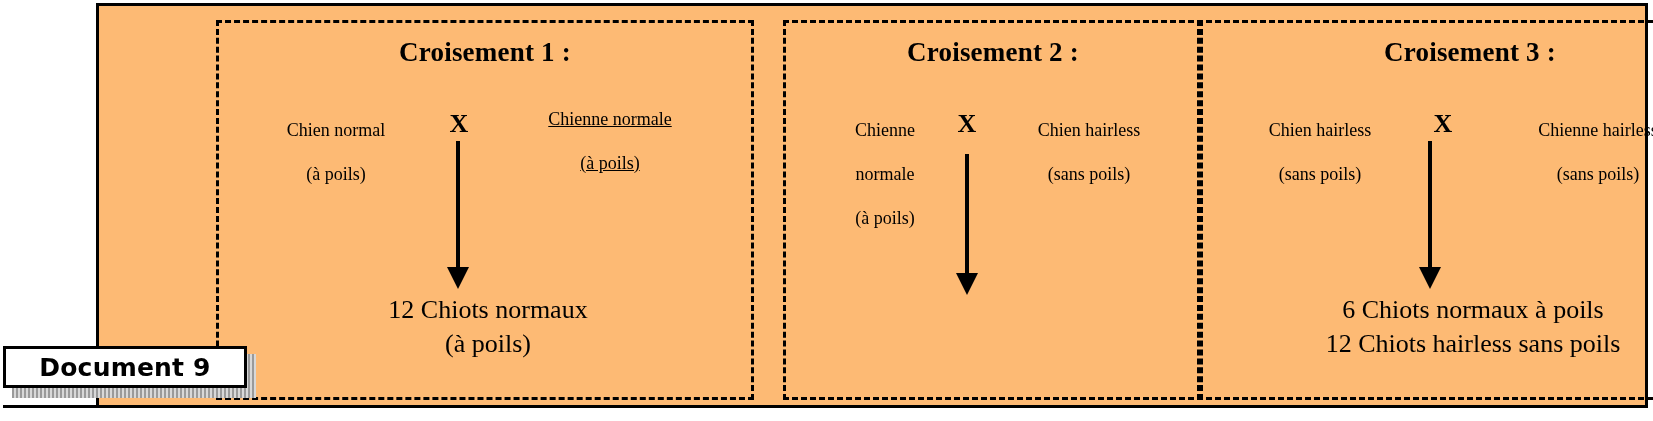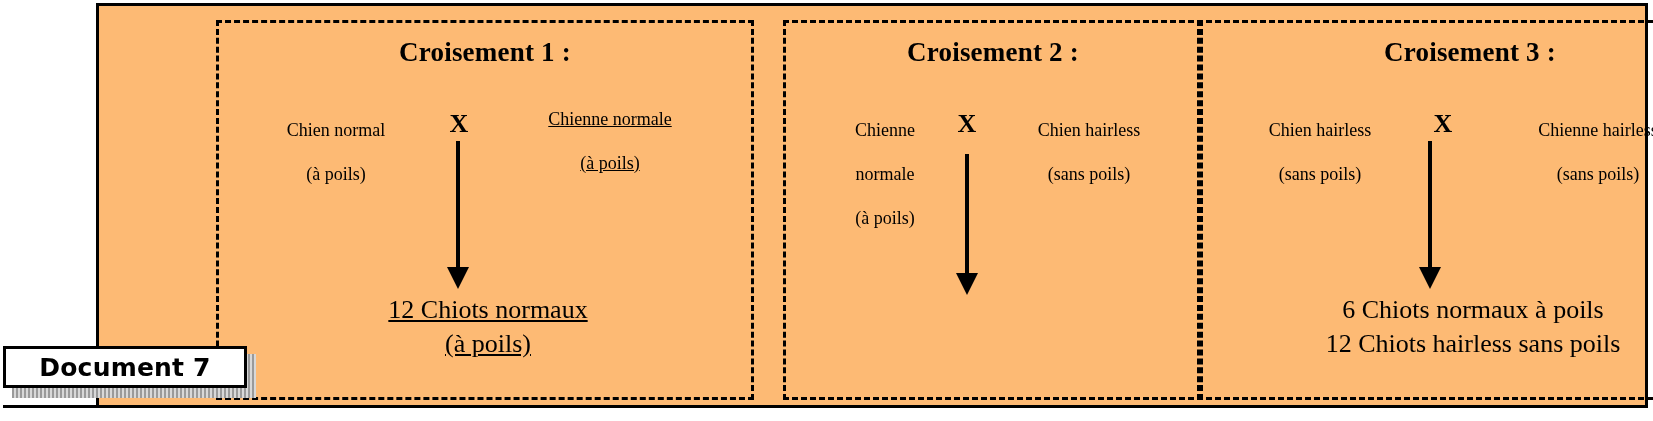--- a/index.html
+++ b/index.html
@@ -162,21 +162,21 @@
     <div class="cross-x" style="left:227px; top:85px; width:26px; text-align:center;">X</div>
 
     <div class="parent" style="left:258px; top:74px; width:266px; text-align:center;text-decoration:underline;">Chienne normale
 (à poils)</div>
 
     <div class="arrow" style="left:227px; top:118px; height:148px;">
       <div class="shaft" style="height:126px;"></div>
       <div class="head" style="top:126px;"></div>
     </div>
 
-    <div class="offspring" style="left:12px; top:270px; width:514px; text-align:center;text-decoration:underline;">12 Chiots normaux
+    <div class="offspring" style="left:12px; top:270px; width:514px; text-align:center;">12 Chiots normaux
 (à poils)</div>
   </div>
 
   <div class="panel" id="panel-2">
     <div class="panel-title">Croisement 2 :</div>
 
     <div class="parent" style="left:24px; top:85px; width:150px; text-align:center;">Chienne
 normale
 (à poils)</div>
 
@@ -212,15 +212,15 @@
 12 Chiots hairless sans poils</div>
   </div>
 
 </div>
 
 <div id="bottom-rule"></div>
 
 <div id="doc-label-wrap">
   <div id="doc-label-shadow"></div>
   <div id="doc-label-box">
-    <span id="doc-label-text">Document 7</span>
+    <span id="doc-label-text">Document 9</span>
   </div>
 </div>
 
 </body></html>

